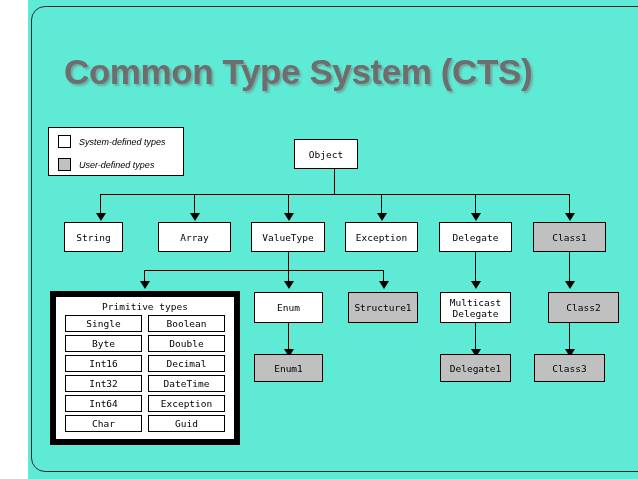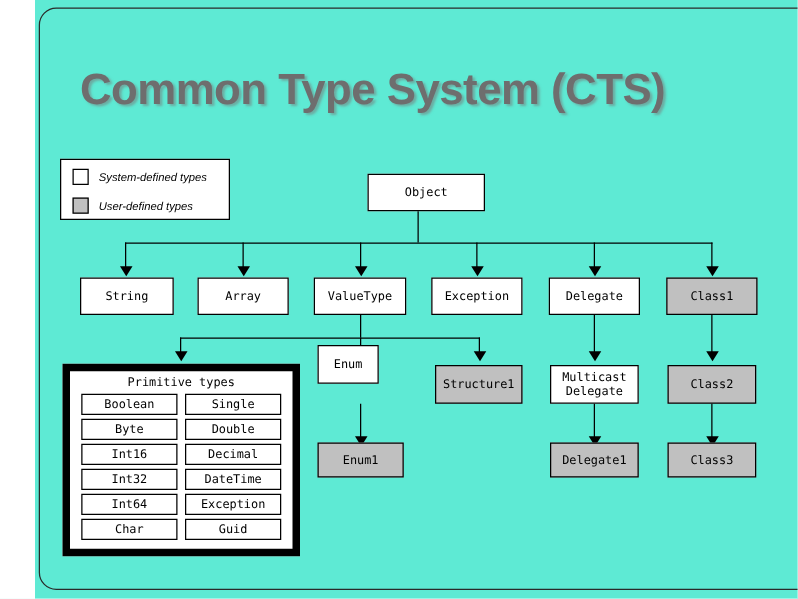--- a/index.html
+++ b/index.html
@@ -145,21 +145,21 @@
     <div class="legend-row">
       <span class="legend-swatch white"></span>
       <span class="legend-label">System-defined types</span>
     </div>
     <div class="legend-row">
       <span class="legend-swatch gray"></span>
       <span class="legend-label">User-defined types</span>
     </div>
   </div>
 
-  <div class="node" style="left:266px;top:139px;width:94px;height:30px;">Object</div>
+  <div class="node" style="left:266px;top:139px;width:64px;height:30px;">Object</div>
 
   <div class="ln v" style="left:306px;top:169px;height:25px;"></div>
 
   <div class="ln h" style="left:72px;top:194px;width:470px;"></div>
 
   <div class="ln v" style="left:72px;top:194px;height:21px;"></div>
   <div class="arrow" style="left:68px;top:213px;"></div>
 
   <div class="ln v" style="left:166px;top:194px;height:21px;"></div>
   <div class="arrow" style="left:162px;top:213px;"></div>
@@ -169,21 +169,21 @@
 
   <div class="ln v" style="left:353px;top:194px;height:21px;"></div>
   <div class="arrow" style="left:349px;top:213px;"></div>
 
   <div class="ln v" style="left:447px;top:194px;height:21px;"></div>
   <div class="arrow" style="left:443px;top:213px;"></div>
 
   <div class="ln v" style="left:541px;top:194px;height:21px;"></div>
   <div class="arrow" style="left:537px;top:213px;"></div>
 
-  <div class="node" style="left:36px;top:222px;width:75px;height:30px;">String</div>
+  <div class="node" style="left:36px;top:222px;width:59px;height:30px;">String</div>
   <div class="node" style="left:130px;top:222px;width:73px;height:30px;text-align:center;">Array</div>
   <div class="node" style="left:223px;top:222px;width:74px;height:30px;">ValueType</div>
   <div class="node" style="left:317px;top:222px;width:73px;height:30px;">Exception</div>
   <div class="node" style="left:411px;top:222px;width:73px;height:30px;">Delegate</div>
   <div class="node user" style="left:505px;top:222px;width:73px;height:30px;">Class1</div>
 
   <div class="ln v" style="left:260px;top:252px;height:18px;"></div>
   <div class="ln h" style="left:116px;top:270px;width:240px;"></div>
 
   <div class="ln v" style="left:116px;top:270px;height:13px;"></div>
@@ -194,44 +194,44 @@
 
   <div class="ln v" style="left:355px;top:270px;height:13px;"></div>
   <div class="arrow" style="left:351px;top:281px;"></div>
 
   <div class="ln v" style="left:447px;top:252px;height:31px;"></div>
   <div class="arrow" style="left:443px;top:281px;"></div>
 
   <div class="ln v" style="left:541px;top:252px;height:31px;"></div>
   <div class="arrow" style="left:537px;top:281px;"></div>
 
-  <div class="node" style="left:226px;top:276px;width:49px;height:31px;">Enum</div>
+  <div class="node" style="left:226px;top:292px;width:69px;height:31px;">Enum</div>
   <div class="node user" style="left:320px;top:292px;width:70px;height:31px;">Structure1</div>
   <div class="node" style="left:412px;top:292px;width:71px;height:31px;white-space:pre;">Multicast
 Delegate</div>
-  <div class="node user" style="left:506px;top:292px;width:71px;height:31px;">Class2</div>
+  <div class="node user" style="left:520px;top:292px;width:71px;height:31px;">Class2</div>
 
   <div class="ln v" style="left:260px;top:323px;height:28px;"></div>
   <div class="arrow" style="left:256px;top:349px;"></div>
 
   <div class="ln v" style="left:447px;top:323px;height:28px;"></div>
   <div class="arrow" style="left:443px;top:349px;"></div>
 
   <div class="ln v" style="left:541px;top:323px;height:28px;"></div>
   <div class="arrow" style="left:537px;top:349px;"></div>
 
   <div class="node user" style="left:226px;top:354px;width:69px;height:28px;">Enum1</div>
   <div class="node user" style="left:412px;top:354px;width:71px;height:28px;">Delegate1</div>
   <div class="node user" style="left:506px;top:354px;width:71px;height:28px;">Class3</div>
 
   <div id="prim">
     <div id="prim-title">Primitive types</div>
     <div id="prim-grid">
+      <div class="prim-cell">Single</div>
       <div class="prim-cell">Boolean</div>
-      <div class="prim-cell">Single</div>
       <div class="prim-cell">Byte</div>
       <div class="prim-cell">Double</div>
       <div class="prim-cell">Int16</div>
       <div class="prim-cell">Decimal</div>
       <div class="prim-cell">Int32</div>
       <div class="prim-cell">DateTime</div>
       <div class="prim-cell">Int64</div>
       <div class="prim-cell">Exception</div>
       <div class="prim-cell">Char</div>
       <div class="prim-cell">Guid</div>

